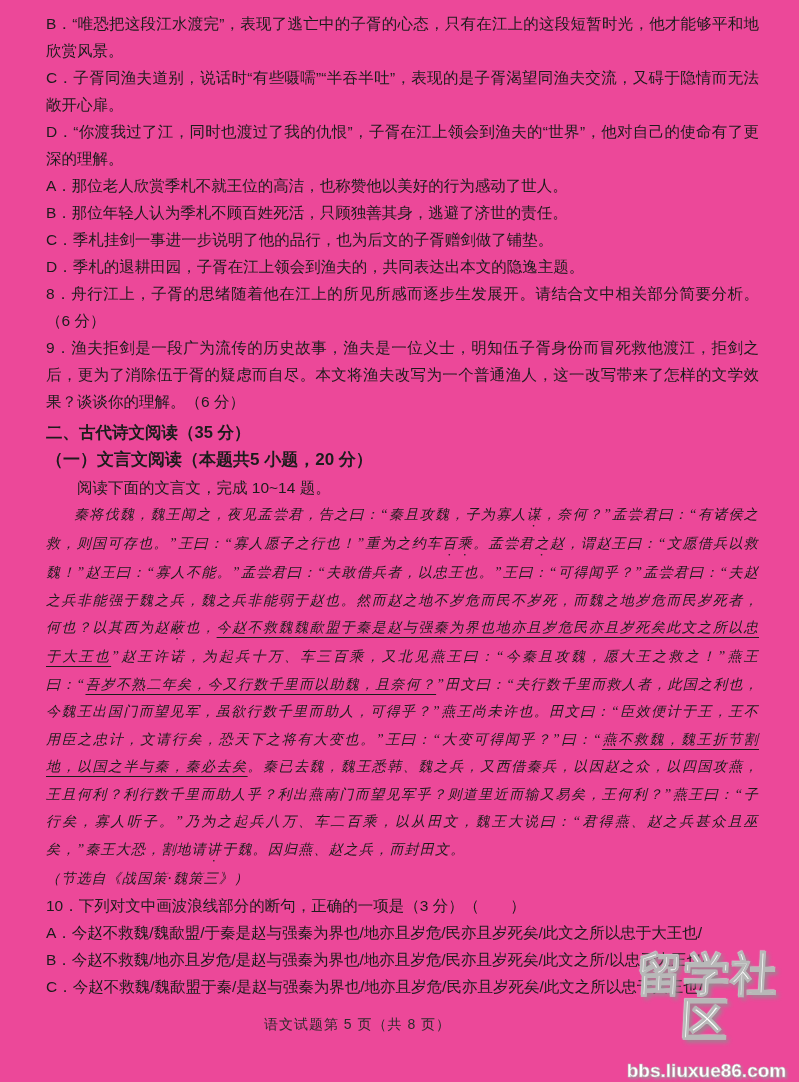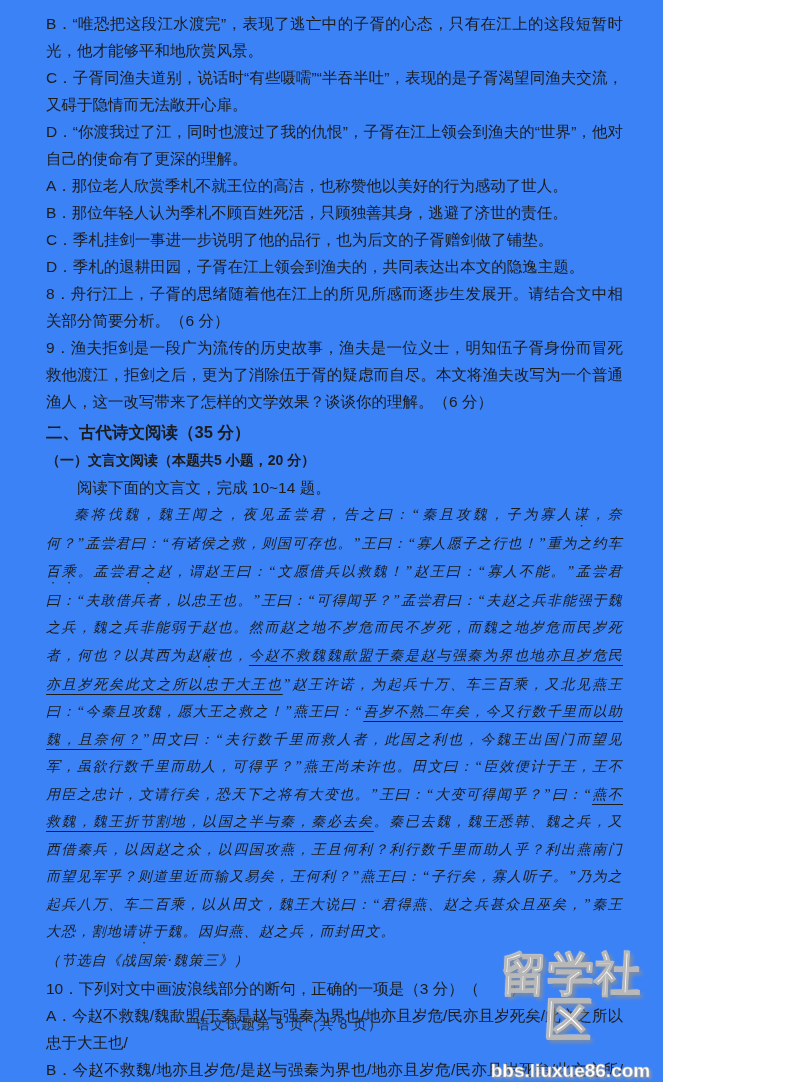--- a/index.html
+++ b/index.html
@@ -1,19 +1,19 @@
 <!DOCTYPE html>
 <html><head>
 <meta charset="utf-8">
 <style>
   html,body{margin:0;padding:0;background:#ffffff;}
   .page{
     position:relative;
-    width:663px;height:1082px;
-    background:#3b82f6;
+    width:799px;height:1082px;
+    background:#ec4899;
     overflow:hidden;
     font-family:"Liberation Sans",sans-serif;
     color:#1c1c1c;
     box-sizing:border-box;
   }
   .content{
     position:absolute;
     left:46px;right:40px;top:10px;
   }
   .line{
@@ -23,21 +23,21 @@
     text-align:justify;
   }
   .sec-heading{
     margin:3px 0 0 0;
     font-size:16.5px;
     font-weight:bold;
     line-height:28px;
   }
   .sub-heading{
     margin:0;
-    font-size:14px;
+    font-size:17px;
     font-weight:bold;
     line-height:28px;
   }
   .intro{
     margin:0;
     font-size:15.5px;
     line-height:27px;
     text-indent:2em;
   }
   .passage{

